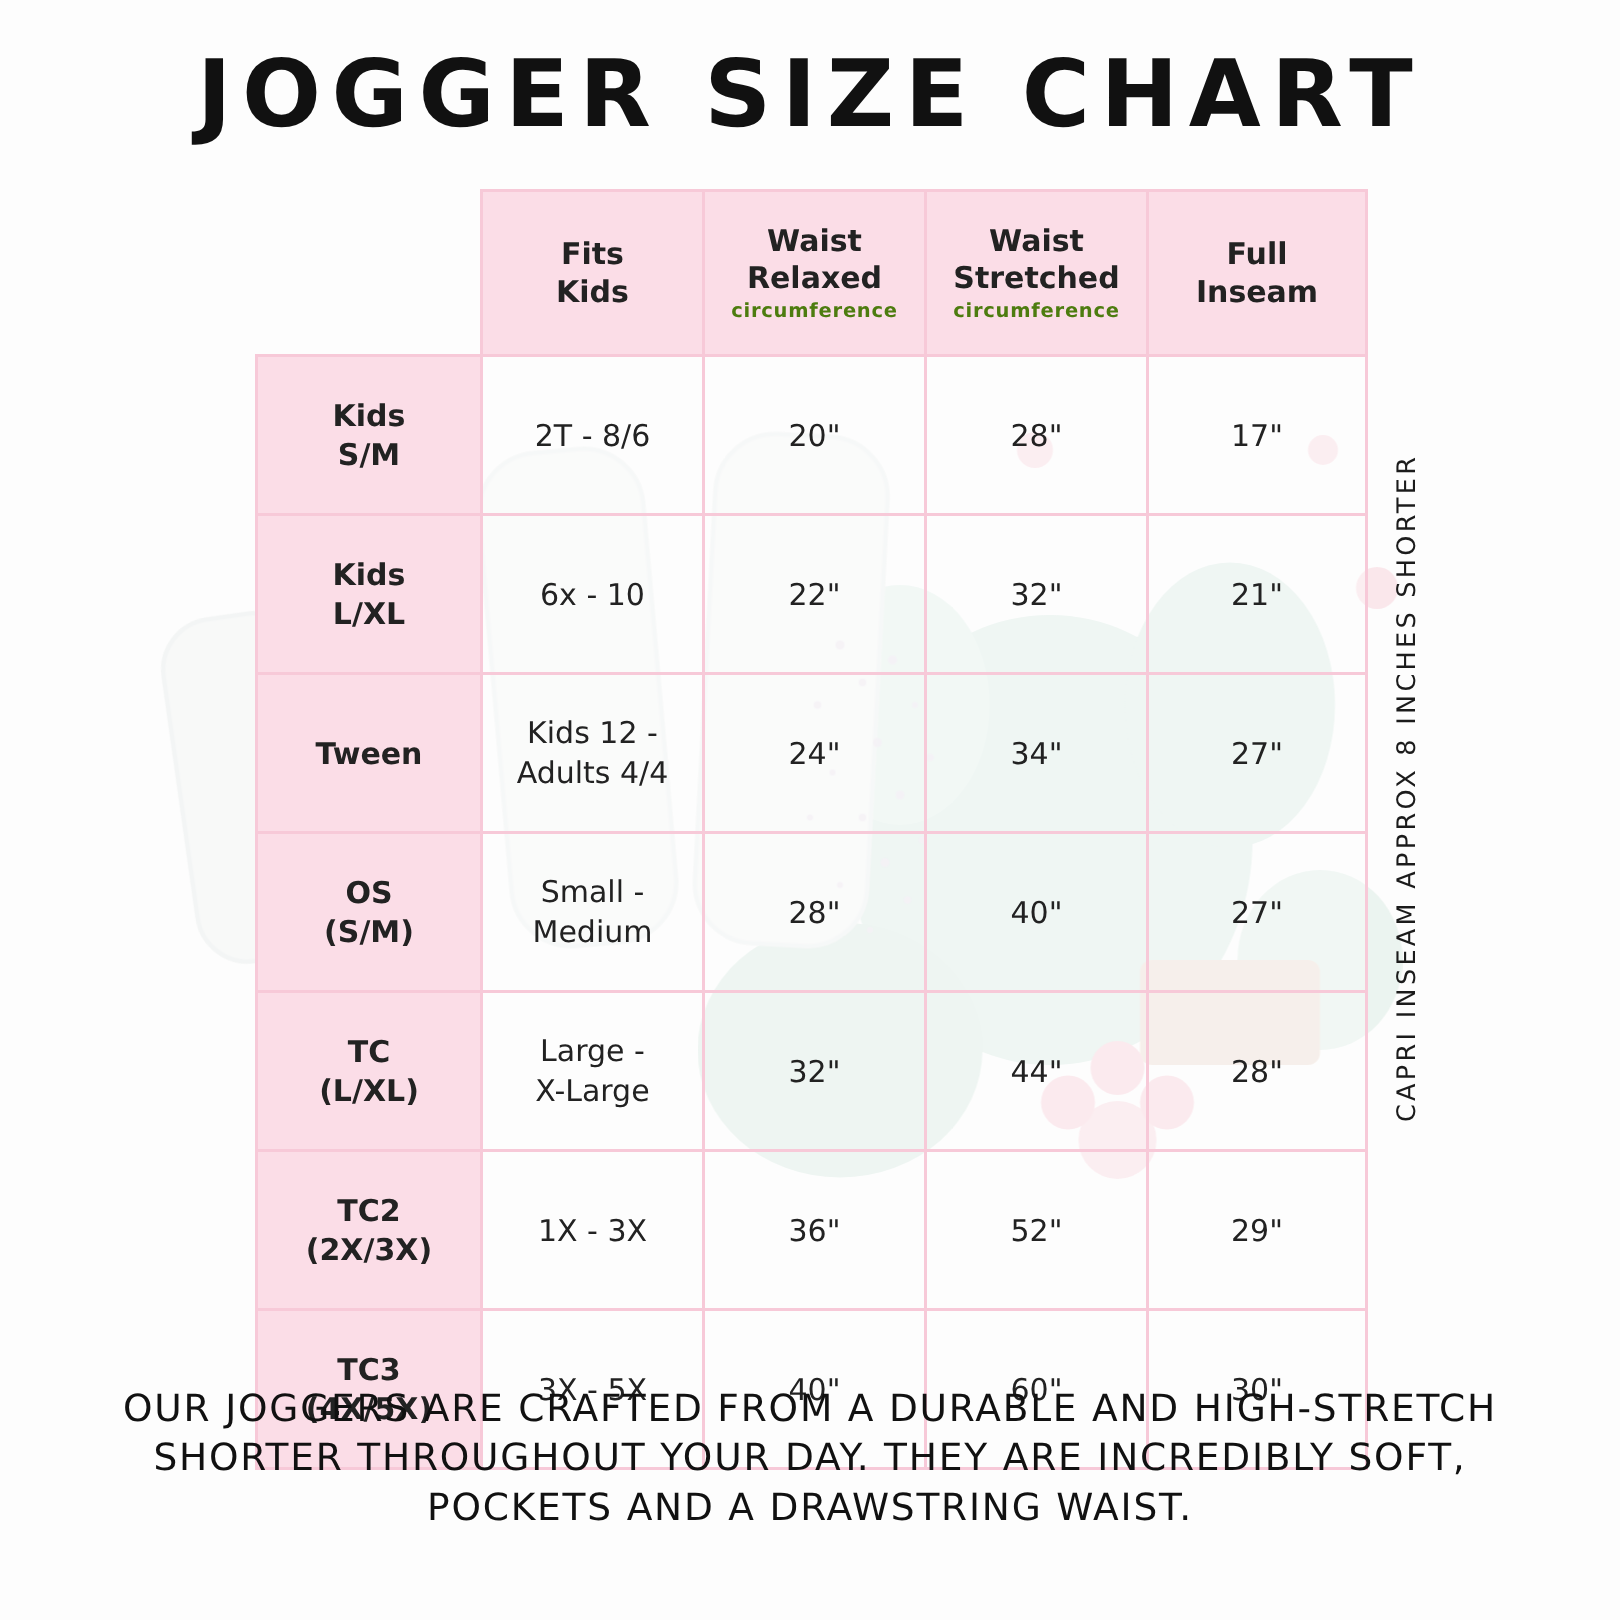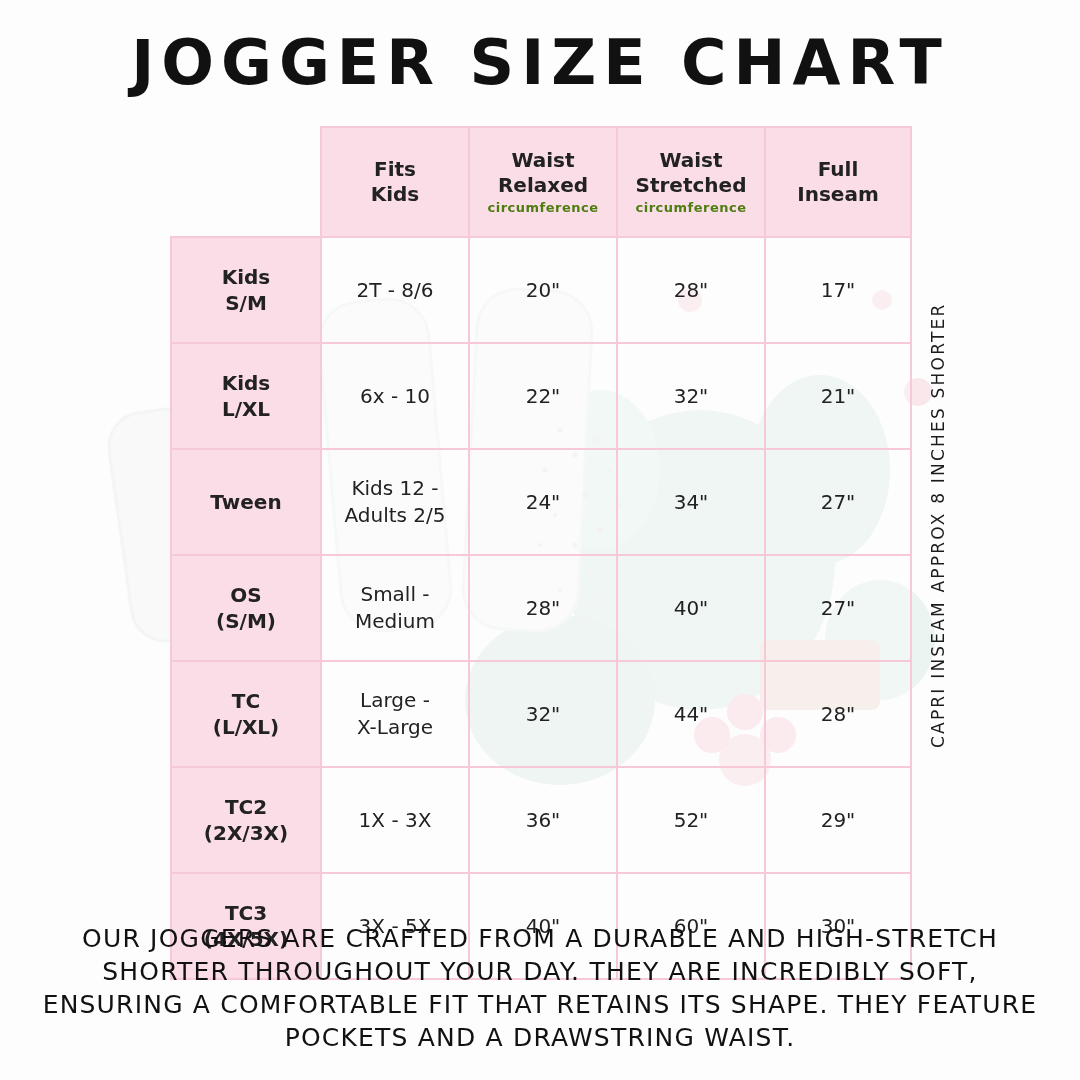--- a/index.html
+++ b/index.html
@@ -255,21 +255,21 @@
         <td class="body-cell">32"</td>
         <td class="body-cell">21"</td>
       </tr>
       <tr>
         <th class="row-head">
           <span>Tween</span><br>
           <span></span>
         </th>
         <td class="body-cell two-line">
           <span>Kids 12 -</span><br>
-          <span>Adults 2/5</span>
+          <span>Adults 4/4</span>
         </td>
         <td class="body-cell">24"</td>
         <td class="body-cell">34"</td>
         <td class="body-cell">27"</td>
       </tr>
       <tr>
         <th class="row-head">
           <span>OS</span><br>
           <span>(S/M)</span>
         </th>
@@ -321,17 +321,16 @@
         <td class="body-cell">30"</td>
       </tr>
     </tbody>
   </table>
 
   <div id="side-note">CAPRI INSEAM APPROX 8 INCHES SHORTER</div>
 
   <div id="footer">
     <div>OUR JOGGERS ARE CRAFTED FROM A DURABLE AND HIGH-STRETCH</div>
     <div>SHORTER THROUGHOUT YOUR DAY. THEY ARE INCREDIBLY SOFT,</div>
-    <div>ENSURING A COMFORTABLE FIT THAT RETAINS ITS SHAPE. THEY FEATURE</div>
     <div>POCKETS AND A DRAWSTRING WAIST.</div>
   </div>
 
 </div>
 
 </body></html>

